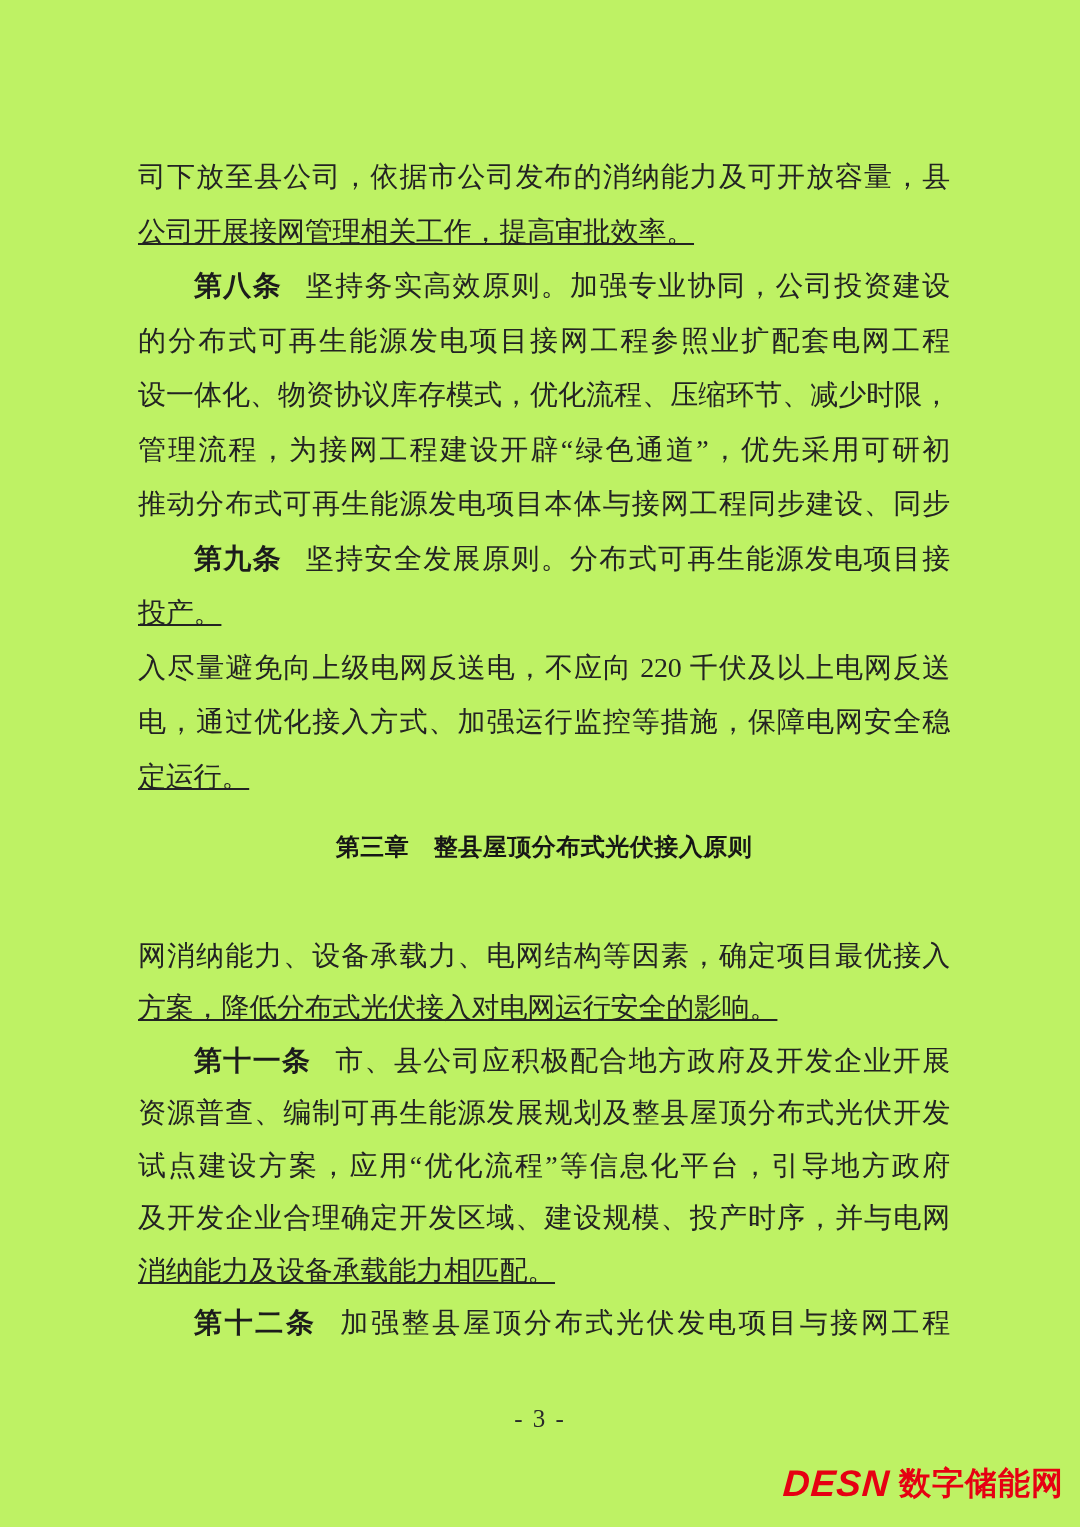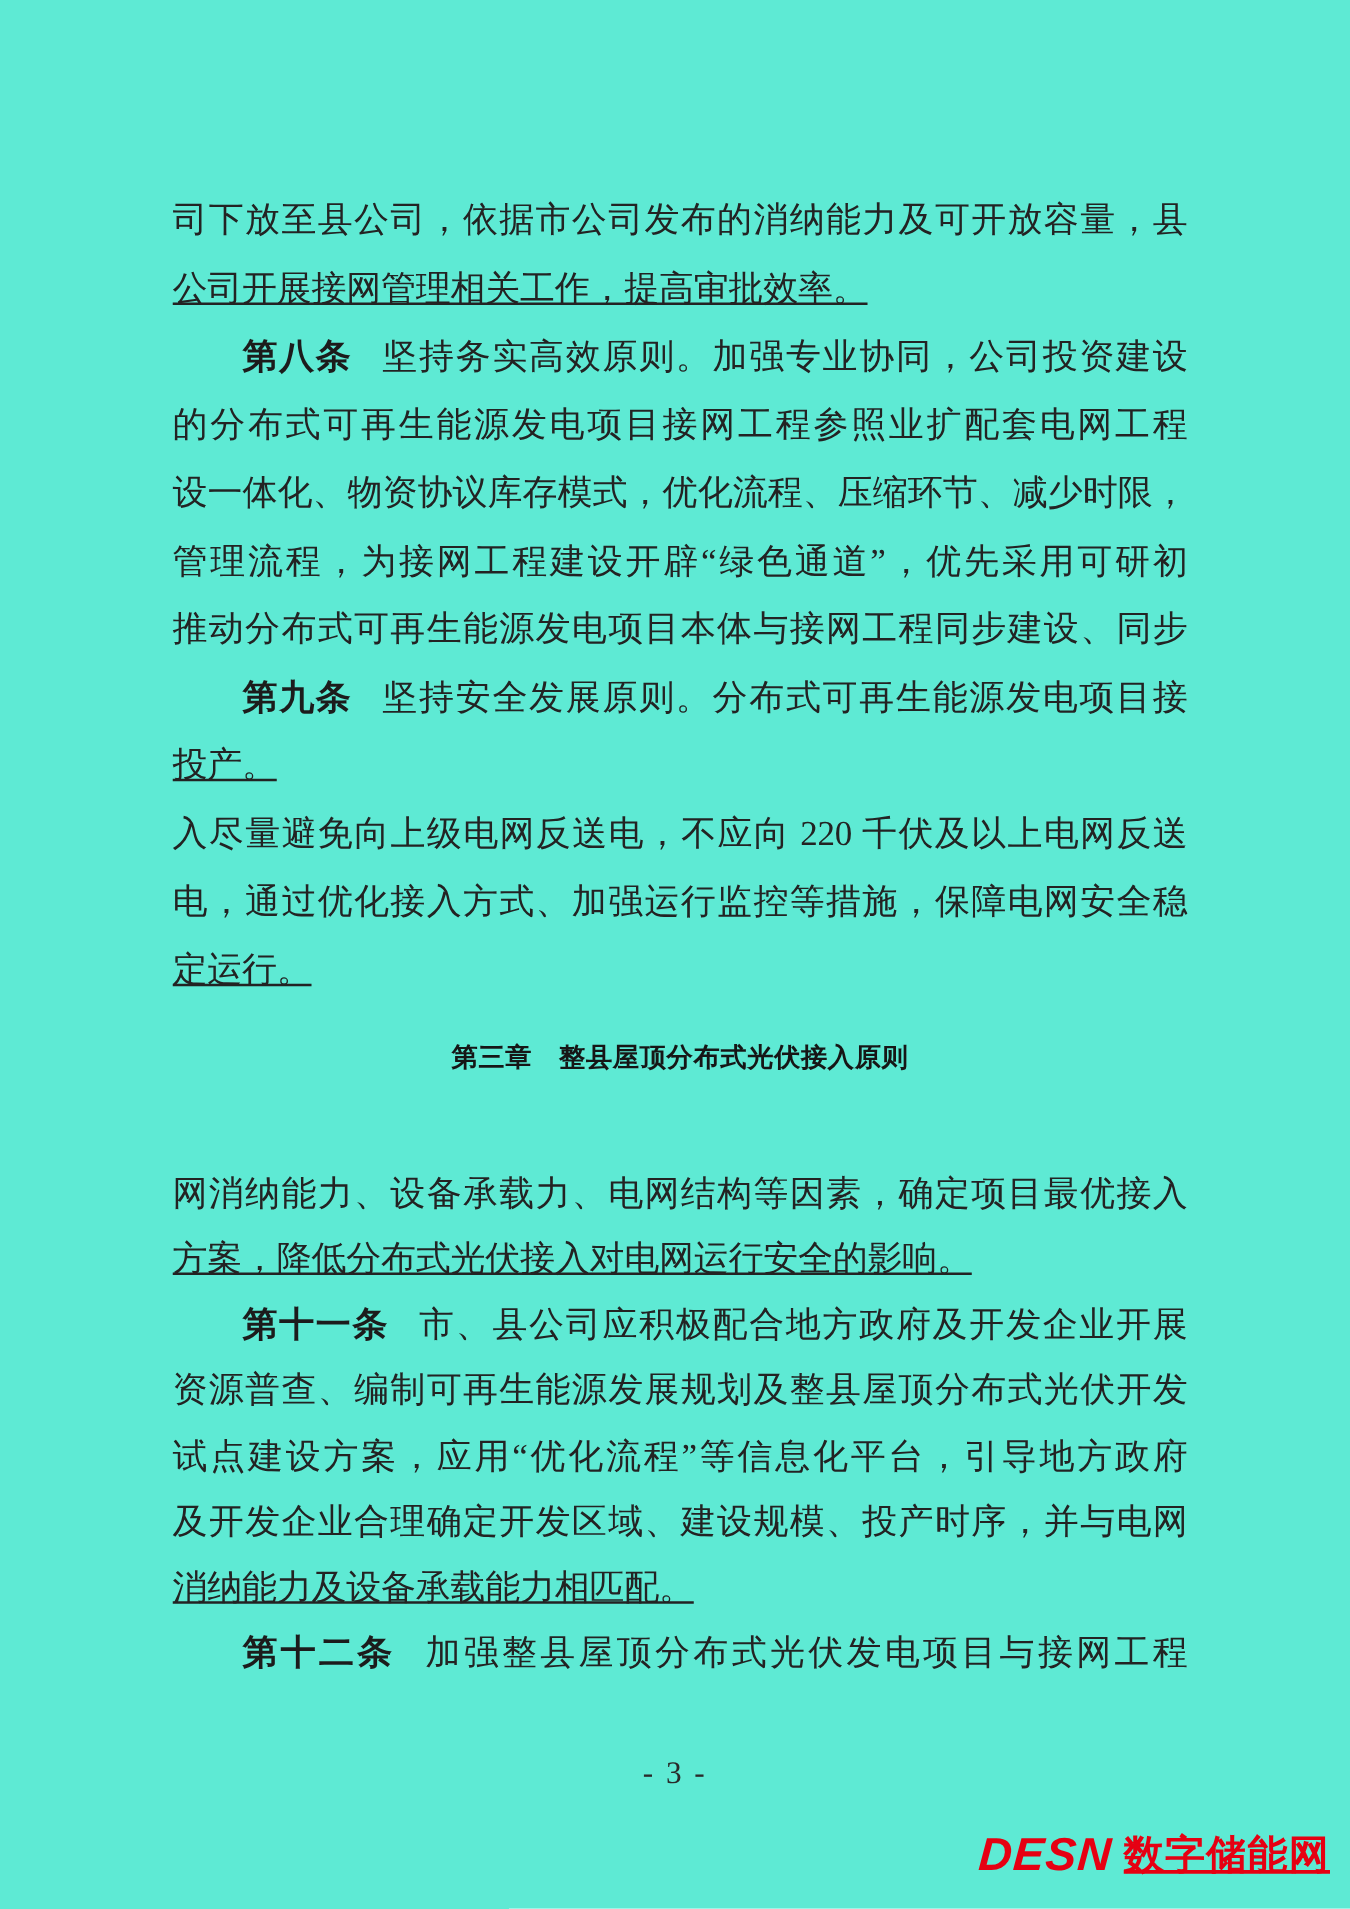--- a/index.html
+++ b/index.html
@@ -4,21 +4,21 @@
 <style>
   html, body {
     margin: 0;
     padding: 0;
     background: #ffffff;
   }
   .page {
     position: relative;
     width: 1080px;
     height: 1527px;
-    background: #5eead4;
+    background: #bef264;
     overflow: hidden;
     font-family: "Liberation Serif", "DejaVu Serif", serif;
     color: #232323;
   }
   .content {
     position: absolute;
     left: 138px;
     top: 150px;
     width: 812px;
   }
@@ -44,21 +44,21 @@
     margin-right: 0.85em;
     color: #1c1c1c;
   }
   .chapter {
     margin: 16px 0 56.5px 0;
     height: 53px;
     line-height: 53px;
     text-align: center;
     font-family: "Liberation Sans", "DejaVu Sans", sans-serif;
     font-weight: 700;
-    font-size: 21px;
+    font-size: 24px;
     letter-spacing: 0.5px;
     color: #161616;
   }
   .footer {
     position: absolute;
     left: 0;
     top: 1405px;
     width: 1080px;
     text-align: center;
     font-size: 25px;
@@ -80,21 +80,20 @@
     font-size: 37px;
     font-weight: 900;
     font-style: italic;
     letter-spacing: 1px;
     transform: skewX(-4deg);
   }
   .brand-cjk {
     font-size: 32px;
     font-weight: 800;
     letter-spacing: 1px;
-    text-decoration: underline;
   }
 </style>
 </head>
 <body>
 
 <div class="page">
   <div class="content">
 
     <div class="block-a">
       <div class="line"><span>司下放至县公司，依据市公司发布的消纳能力及可开放容量，县</span></div>

